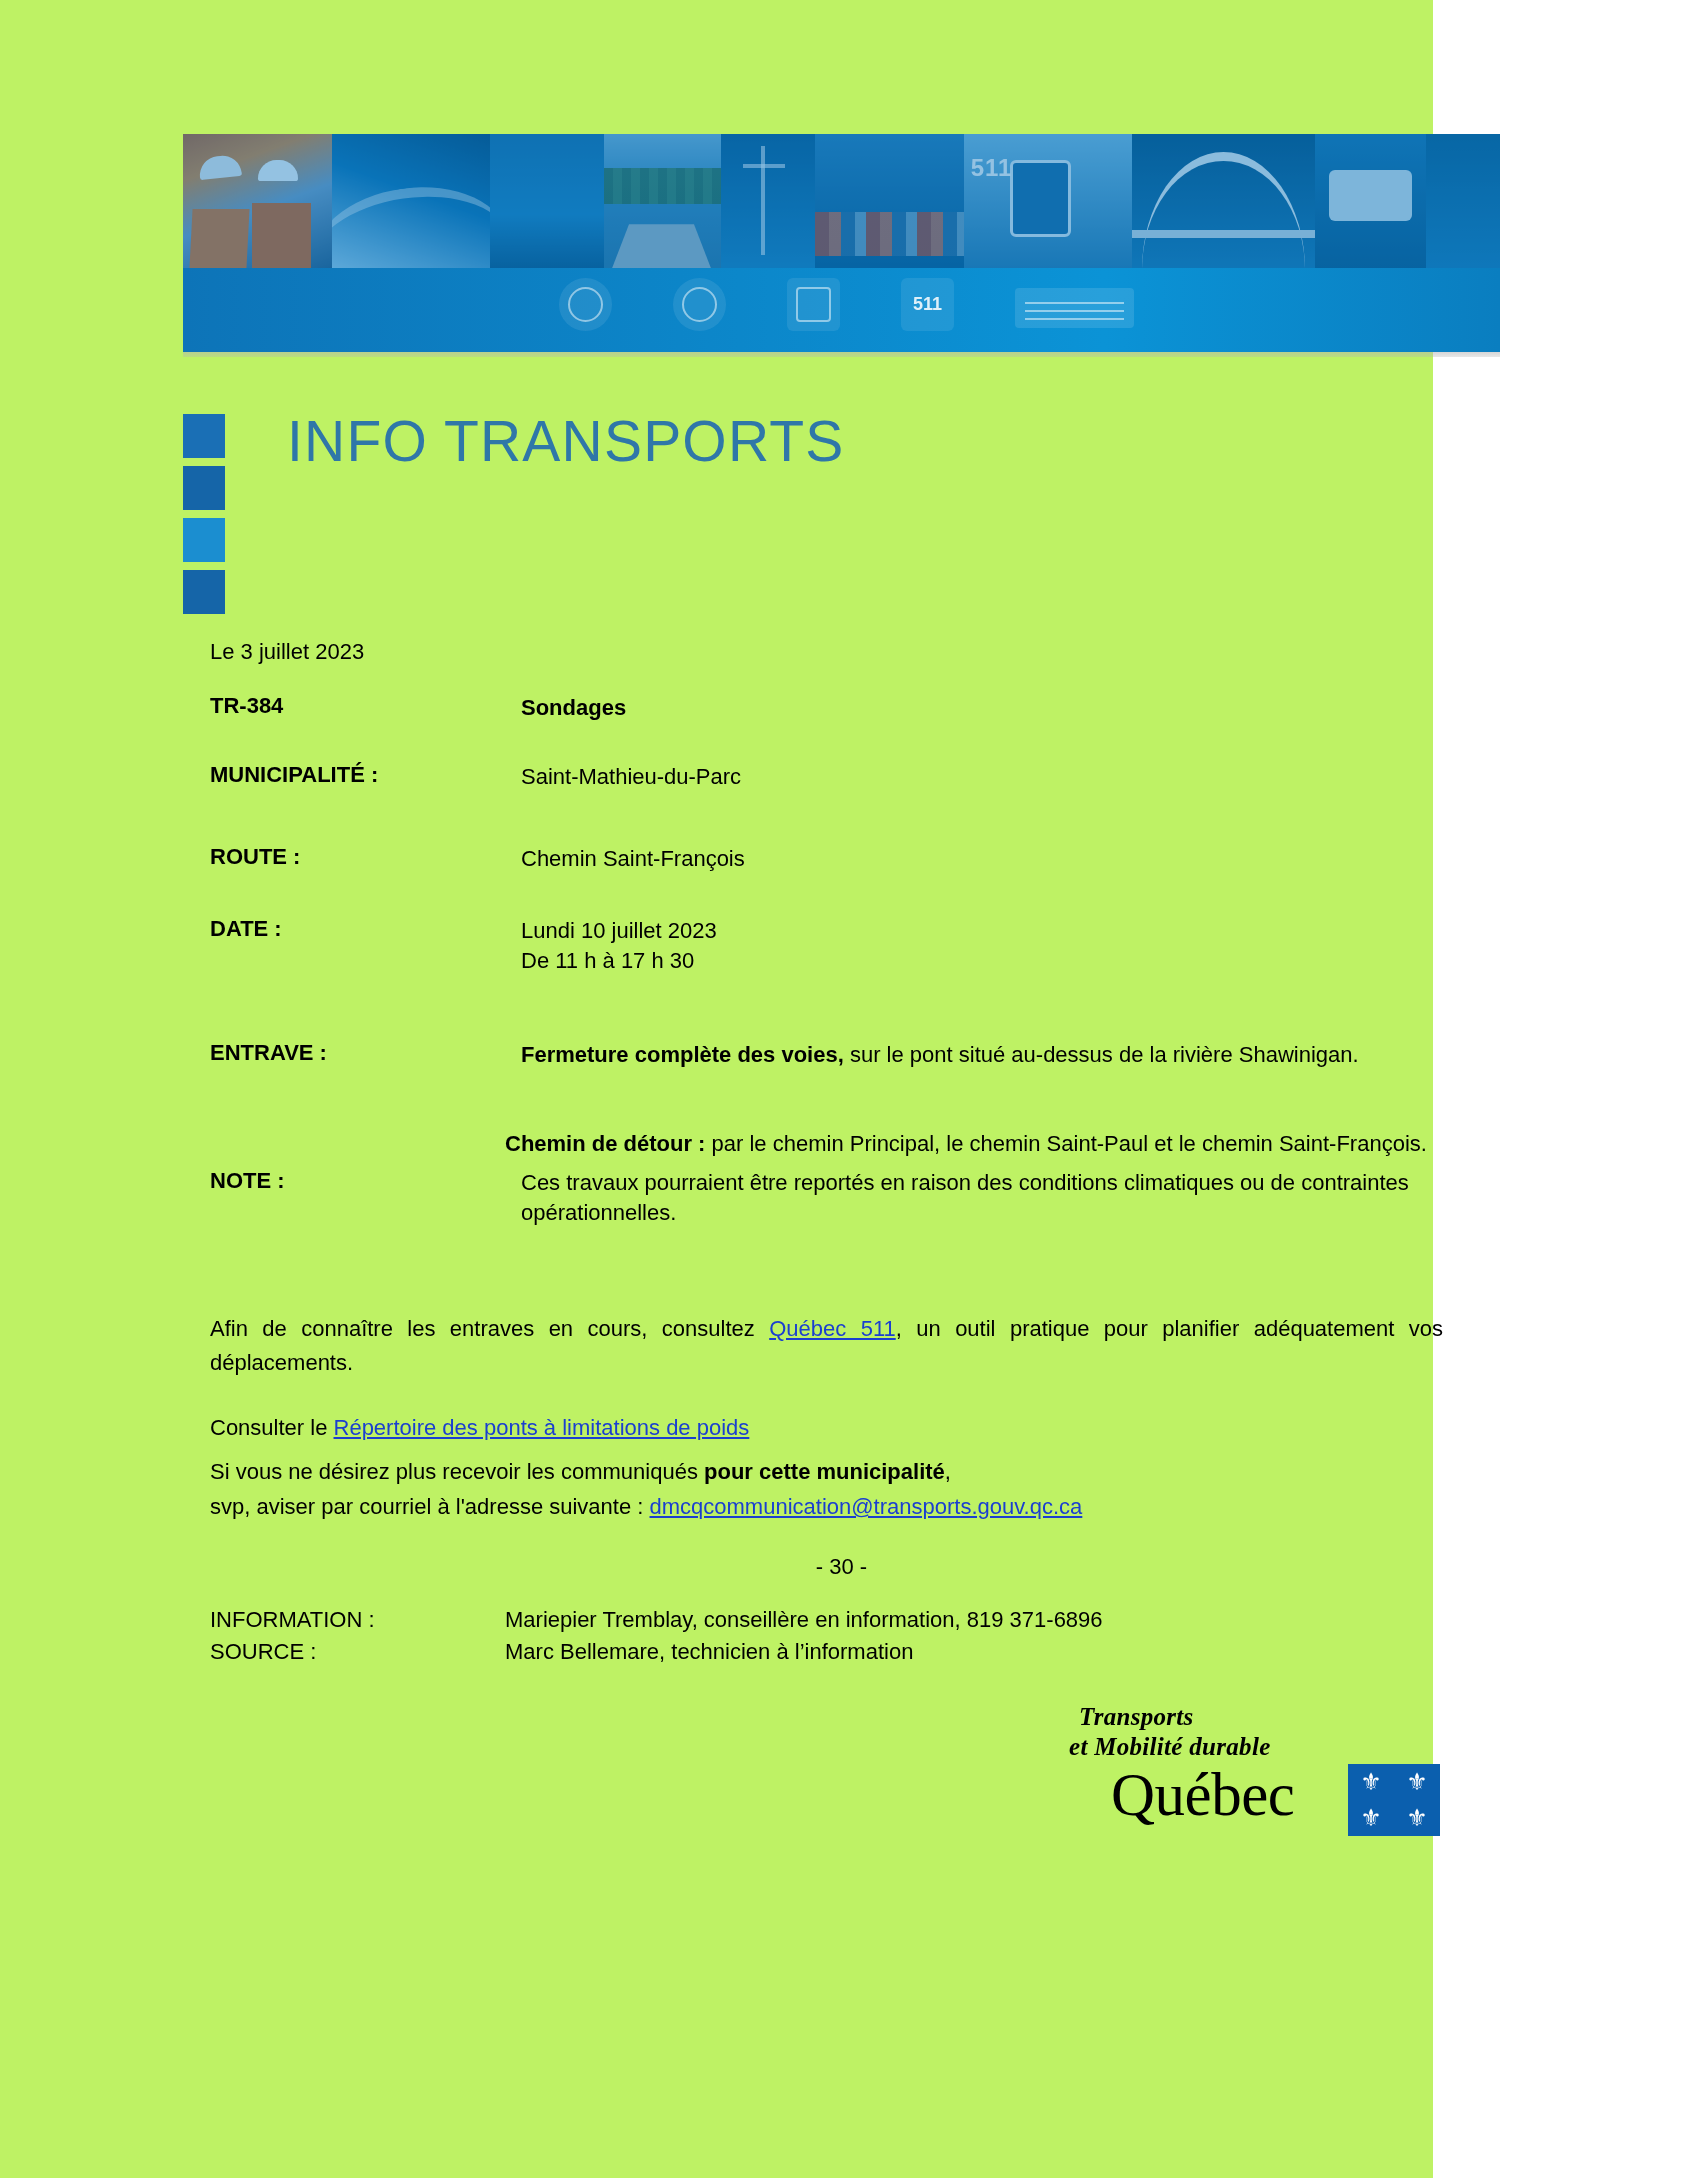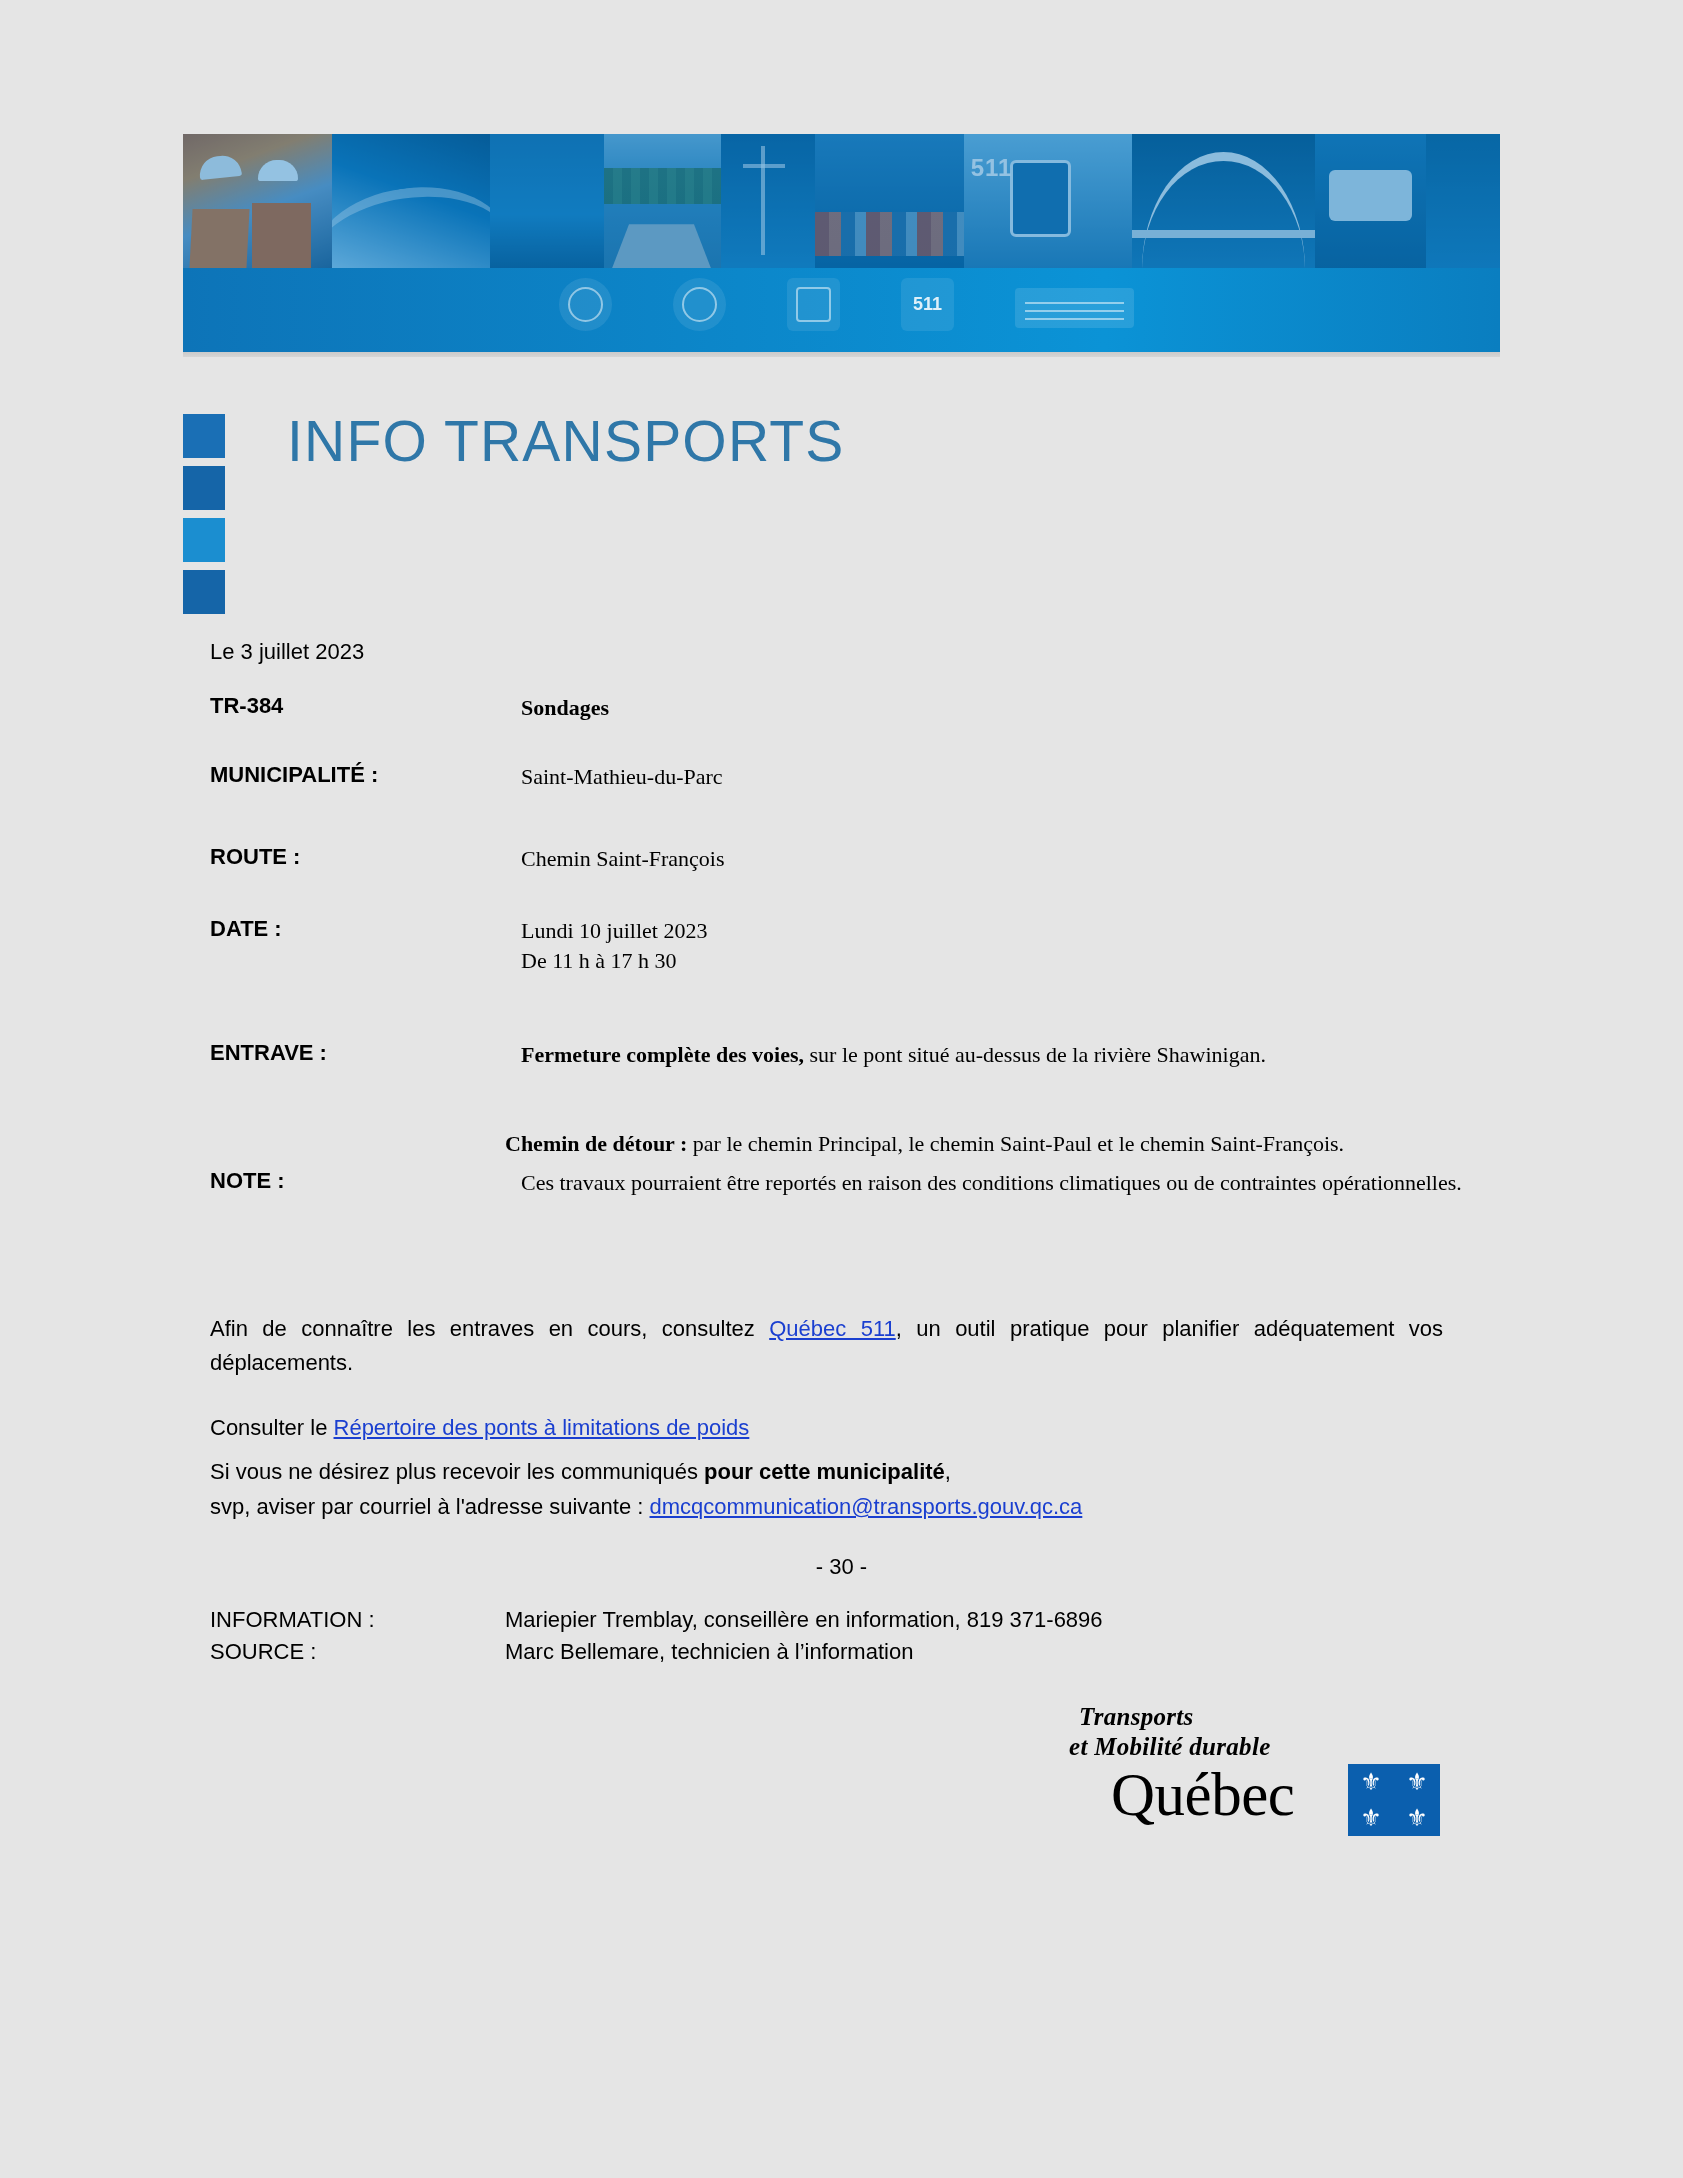--- a/index.html
+++ b/index.html
@@ -10,23 +10,23 @@
   body {
     width: 1683px;
     height: 2178px;
     position: relative;
     font-family: "Liberation Sans", sans-serif;
     color: #000000;
   }
   .page {
     position: absolute;
     left: 0; top: 0;
-    width: 1683px;
+    width: 1433px;
     height: 2178px;
-    background: #e5e5e5;
+    background: #bef264;
   }
 
   
   .banner {
     position: absolute;
     left: 183px;
     top: 134px;
     width: 1317px;
     height: 223px;
     overflow: hidden;
@@ -265,21 +265,20 @@
   .row .lbl {
     width: 295px;
     flex: 0 0 295px;
     font-weight: bold;
     font-size: 22px;
   }
   .row .val {
     flex: 1;
     font-size: 22px;
     line-height: 1.38;
-    font-family: Liberation Serif, serif;
   }
   .row .val.bold { font-weight: bold; }
 
   .r-ref    { top: 693px; }
   .r-muni   { top: 762px; }
   .r-route  { top: 844px; }
   .r-date   { top: 916px; }
   .r-entrave{ top: 1040px; }
   .r-detour { top: 1129px; left: 505px; width: 990px; }
   .r-note   { top: 1168px; }

